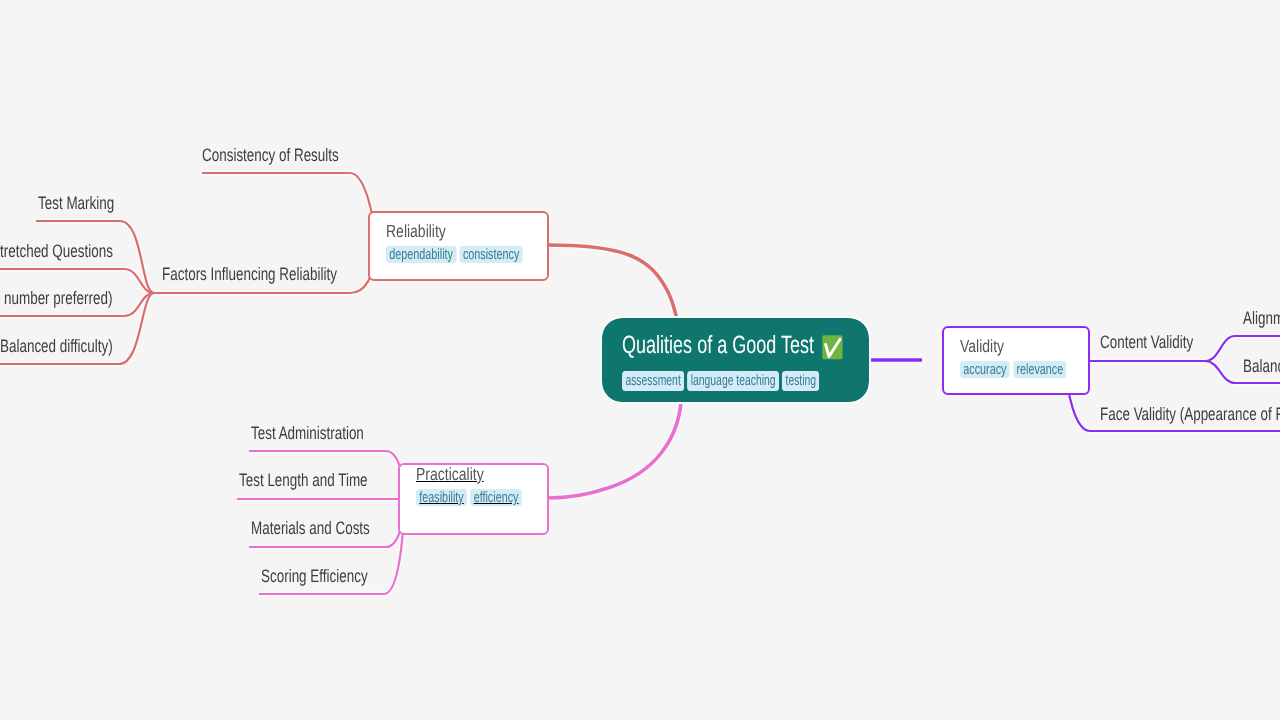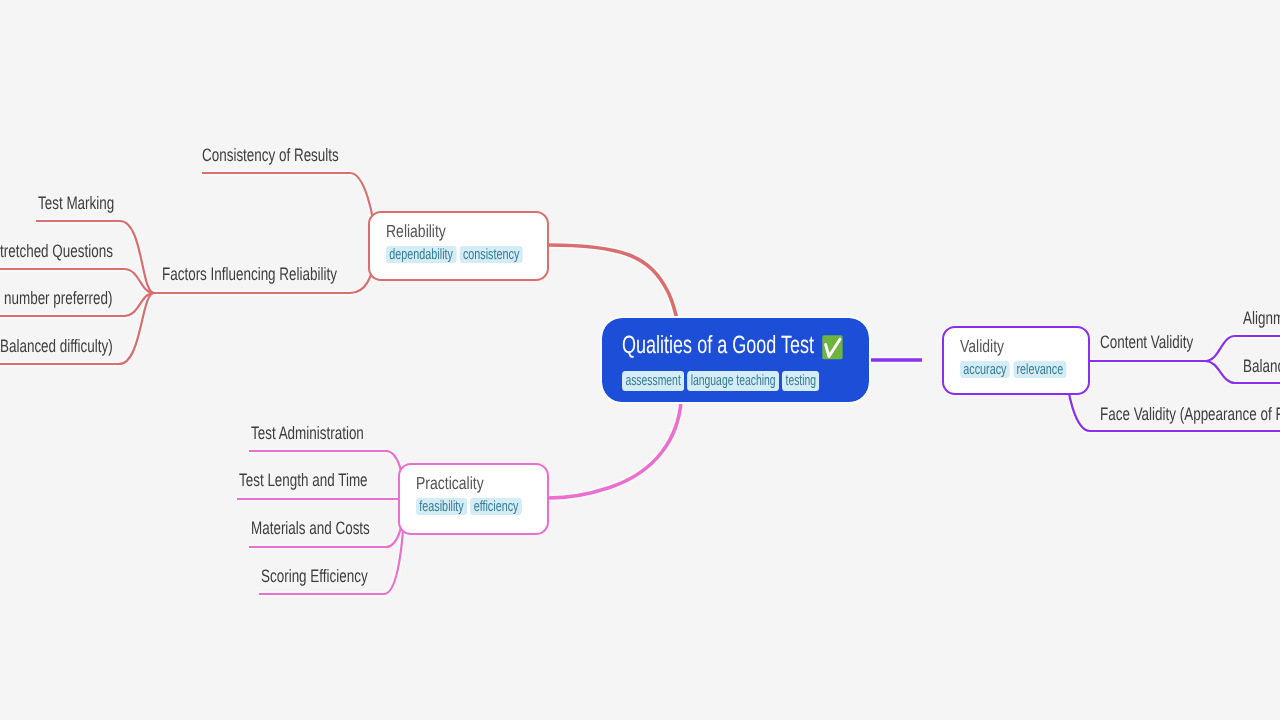--- a/index.html
+++ b/index.html
@@ -5,28 +5,28 @@
 <style>
   html,body{margin:0;padding:0;}
   body{width:1280px;height:720px;overflow:hidden;background:#f5f5f5;
        font-family:"Liberation Sans",sans-serif;
        -webkit-font-smoothing:antialiased;text-rendering:geometricPrecision;}
   #stage{position:relative;width:1280px;height:720px;background:#f5f5f5;}
   svg.links{position:absolute;left:0;top:0;width:1280px;height:720px;}
   .label{position:absolute;white-space:nowrap;color:#3d3d3d;font-size:18px;line-height:18px;
          transform:scaleX(0.747) translateZ(0);transform-origin:left top;}
   .ttl,.rtitle,.tag{transform:translateZ(0);}
-  .node{position:absolute;background:#ffffff;border-radius:13px;box-sizing:border-box;}
+  .node{position:absolute;background:#ffffff;border-radius:6px;box-sizing:border-box;}
   .node .ttl{color:#545454;font-size:17.6px;line-height:19px;white-space:nowrap;
          transform:scaleX(0.795) translateZ(0);transform-origin:left top;}
   .tags{display:flex;gap:4.6px;margin-top:5px;
         transform:scaleX(0.72) translateZ(0);transform-origin:left top;}
   .tag{background:#d4ecf5;color:#357b93;font-size:15px;line-height:11.2px;
        padding:3.1px 4.6px;border-radius:4.2px;white-space:nowrap;}
-  #root{position:absolute;background:#1d4ed8;border-radius:20px;box-sizing:border-box;
+  #root{position:absolute;background:#0f766e;border-radius:20px;box-sizing:border-box;
         outline:2px solid #fafafa;}
   #root .rtitle{color:#ffffff;font-size:25px;line-height:25px;white-space:nowrap;
         display:flex;align-items:flex-end;gap:4px;}
   #root .rtitle > span:first-child{transform:scaleX(0.721);transform-origin:left bottom;
         display:inline-block;width:192px;}
   #root .tags{gap:4.6px;margin-top:12.5px;transform:scaleX(0.692) translateZ(0);}
   #root .tag{background:#d4ecf5;color:#357b93;font-size:15px;line-height:13.8px;
        padding:3.2px 4.9px;border-radius:4.5px;}
   .emoji{display:inline-block;width:21px;height:25px;line-height:0;position:relative;top:2px;left:4px;}
 </style>
@@ -111,21 +111,21 @@
   </div>
 
   <div class="node" style="left:368px;top:211px;width:181px;height:70px;padding:9px 16px;border:2.6px solid #d96e6e;">
     <div class="ttl">Reliability</div>
     <div class="tags">
       <span class="tag">dependability</span>
       <span class="tag">consistency</span>
     </div>
   </div>
 
-  <div class="node" style="left:398px;top:463px;width:151px;height:72px;padding:9px 16px;border:2.6px solid #ea6fce;">
+  <div class="node" style="left:398px;top:463px;width:151px;height:72px;padding:0 16px;border:2.6px solid #ea6fce;text-decoration:underline;">
     <div class="ttl">Practicality</div>
     <div class="tags">
       <span class="tag">feasibility</span>
       <span class="tag">efficiency</span>
     </div>
   </div>
 
   <div class="node" style="left:942px;top:326px;width:148px;height:69px;padding:9px 16px;border:2.6px solid #8a2ff0;">
     <div class="ttl">Validity</div>
     <div class="tags">

